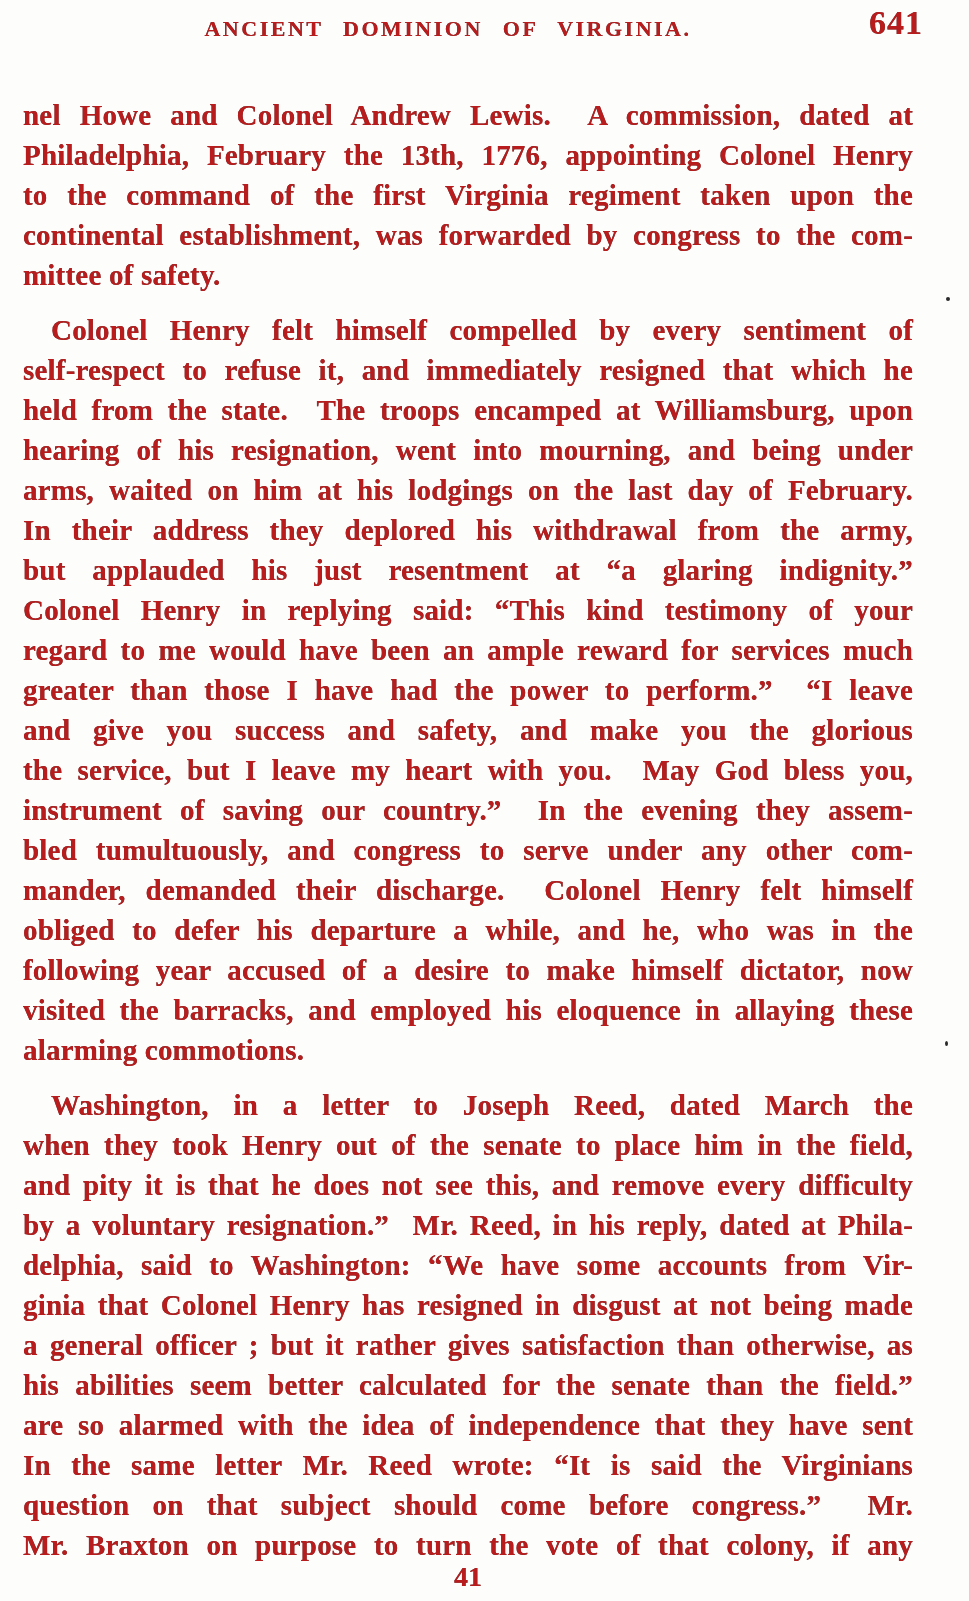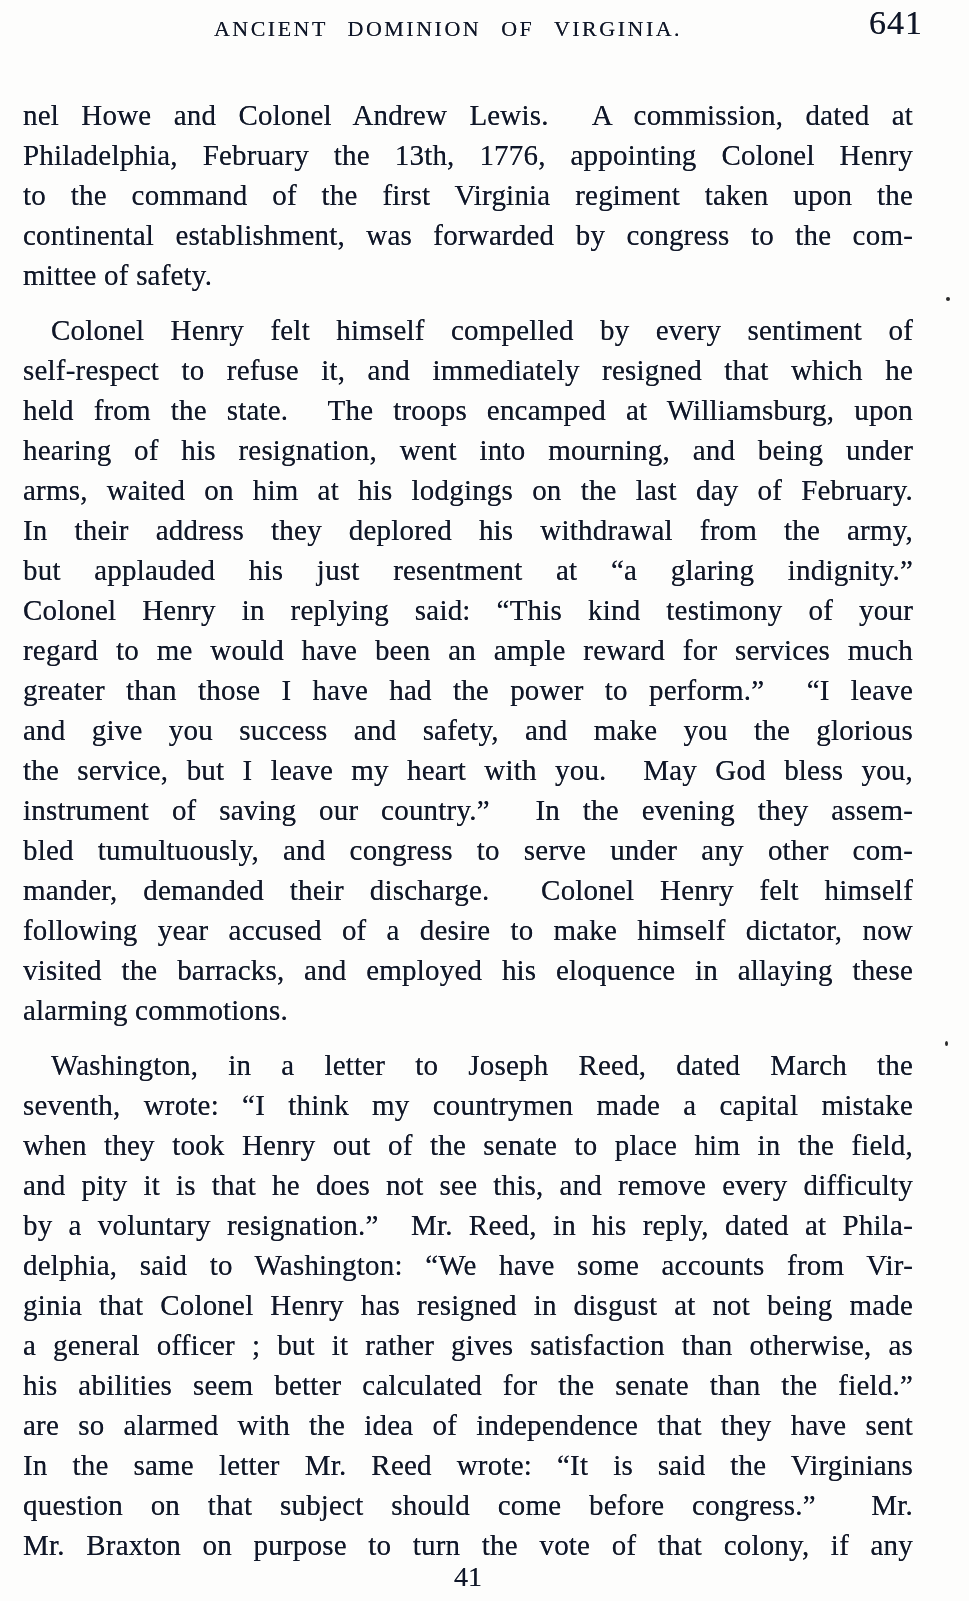--- a/index.html
+++ b/index.html
@@ -69,21 +69,21 @@
     position: absolute;
     background: #2a2a2a;
     border-radius: 50%;
     width: 4px;
     height: 4px;
   }
 </style>
 </head>
 <body>
 
-<div class="page" style="background: rgb(253, 253, 252); color: #0f172a;">
+<div class="page" style="background: rgb(253, 253, 252); color: #b91c1c; font-weight: bold;">
   <div class="running-title">ANCIENT DOMINION OF VIRGINIA.</div>
   <div class="page-number">641</div>
 
   <div class="page-body">
       <div class="para">
         <div class="line">nel Howe and Colonel Andrew Lewis.&nbsp; A commission, dated at</div>
         <div class="line">Philadelphia, February the 13th, 1776, appointing Colonel Henry</div>
         <div class="line">to the command of the first Virginia regiment taken upon the</div>
         <div class="line">continental establishment, was forwarded by congress to the com-</div>
         <div class="line flush">mittee of safety.</div>
@@ -97,27 +97,27 @@
         <div class="line">In their address they deplored his withdrawal from the army,</div>
         <div class="line">but applauded his just resentment at “a glaring indignity.”</div>
         <div class="line">Colonel Henry in replying said: “This kind testimony of your</div>
         <div class="line">regard to me would have been an ample reward for services much</div>
         <div class="line">greater than those I have had the power to perform.”&nbsp; “I leave</div>
         <div class="line">and give you success and safety, and make you the glorious</div>
         <div class="line">the service, but I leave my heart with you.&nbsp; May God bless you,</div>
         <div class="line">instrument of saving our country.”&nbsp; In the evening they assem-</div>
         <div class="line">bled tumultuously, and congress to serve under any other com-</div>
         <div class="line">mander, demanded their discharge.&nbsp; Colonel Henry felt himself</div>
+        <div class="line">obliged to defer his departure a while, and he, who was in the</div>
         <div class="line">following year accused of a desire to make himself dictator, now</div>
         <div class="line">visited the barracks, and employed his eloquence in allaying these</div>
         <div class="line flush">alarming commotions.</div>
       </div>
       <div class="para">
         <div class="line indent">Washington, in a letter to Joseph Reed, dated March the</div>
-        <div class="line">seventh, wrote: “I think my countrymen made a capital mistake</div>
         <div class="line">when they took Henry out of the senate to place him in the field,</div>
         <div class="line">and pity it is that he does not see this, and remove every difficulty</div>
         <div class="line">by a voluntary resignation.”&nbsp; Mr. Reed, in his reply, dated at Phila-</div>
         <div class="line">delphia, said to Washington: “We have some accounts from Vir-</div>
         <div class="line">ginia that Colonel Henry has resigned in disgust at not being made</div>
         <div class="line">a general officer ; but it rather gives satisfaction than otherwise, as</div>
         <div class="line">his abilities seem better calculated for the senate than the field.”</div>
         <div class="line">are so alarmed with the idea of independence that they have sent</div>
         <div class="line">In the same letter Mr. Reed wrote: “It is said the Virginians</div>
         <div class="line">question on that subject should come before congress.”&nbsp; Mr.</div>

